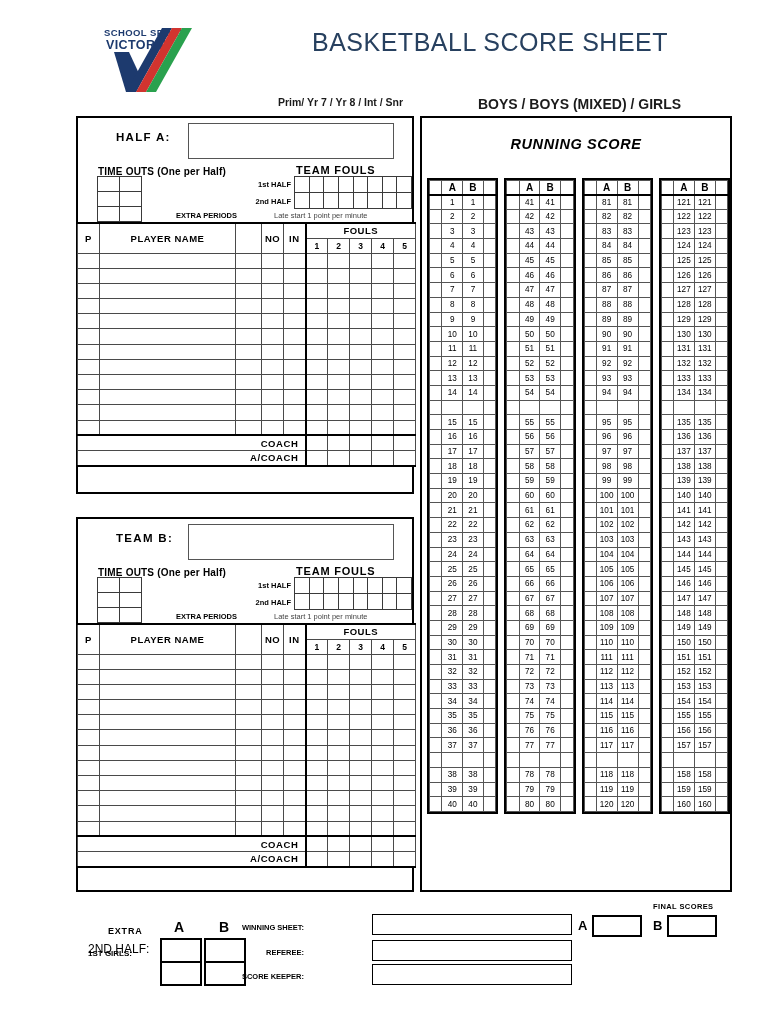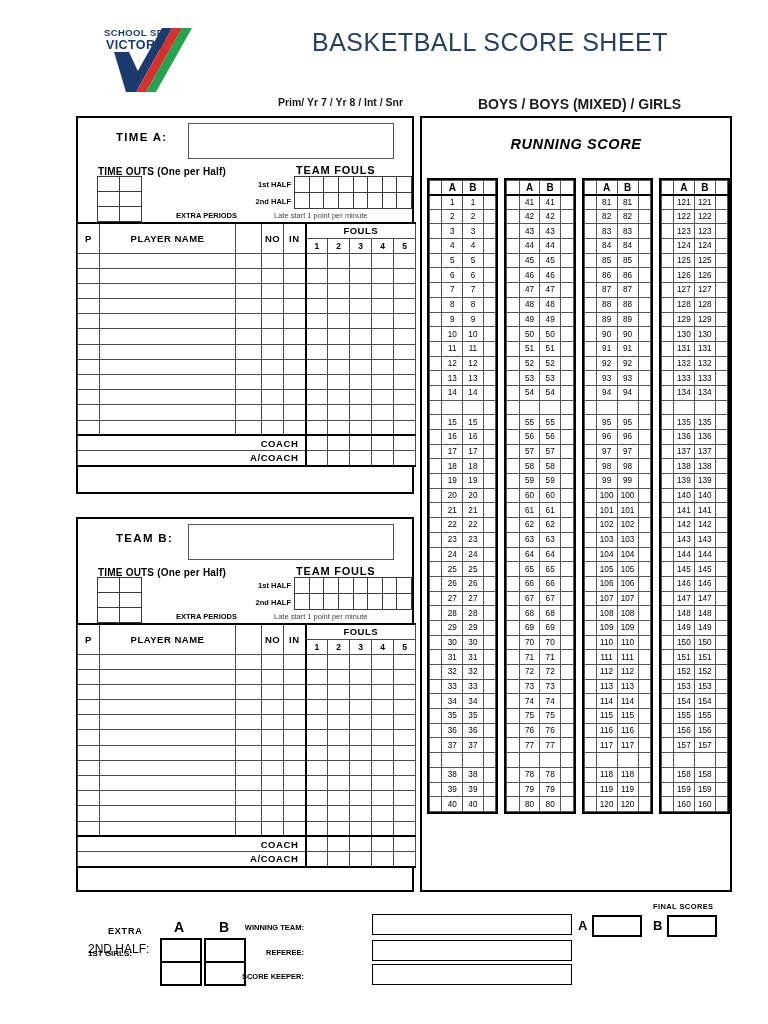--- a/index.html
+++ b/index.html
@@ -251,21 +251,21 @@
       </svg>
     </div>
 
     <div id="doc-title">BASKETBALL SCORE SHEET</div>
     <div id="grade-line">Prim/ Yr 7 / Yr 8 / Int / Snr</div>
     <div id="gender-line">BOYS / BOYS (MIXED) / GIRLS</div>
   </div>
 
   <div class="team-panel" id="team-a-panel">
     <div class="team-head">
-      <div class="team-label">TIME  A:</div>
+      <div class="team-label">HALF  A:</div>
       <div class="team-name-box"></div>
     </div>
 
     <div class="timeouts-cap">TIME OUTS (One per Half)</div>
     <table class="timeouts-grid">
         <tbody id="ta-to">
           <tr>
             <td></td>
             <td></td>
           </tr>
@@ -1860,21 +1860,21 @@
     <tbody>
       <tr>
           <td></td>
         </tr>
       <tr>
           <td></td>
         </tr>
     </tbody>
   </table>
 
-  <div class="sig-lab" id="wt-lab">WINNING TEAM:</div>
+  <div class="sig-lab" id="wt-lab">WINNING SHEET:</div>
   <div class="sig-lab" id="ref-lab">REFEREE:</div>
   <div class="sig-lab" id="sk-lab">SCORE KEEPER:</div>
 
   <div class="sig-box" id="wt-box"></div>
   <div class="sig-box" id="ref-box"></div>
   <div class="sig-box" id="sk-box"></div>
 
   <div id="final-scores-lab">FINAL SCORES</div>
   <div id="fs-a-lab">A</div>
   <div id="fs-b-lab">B</div>

